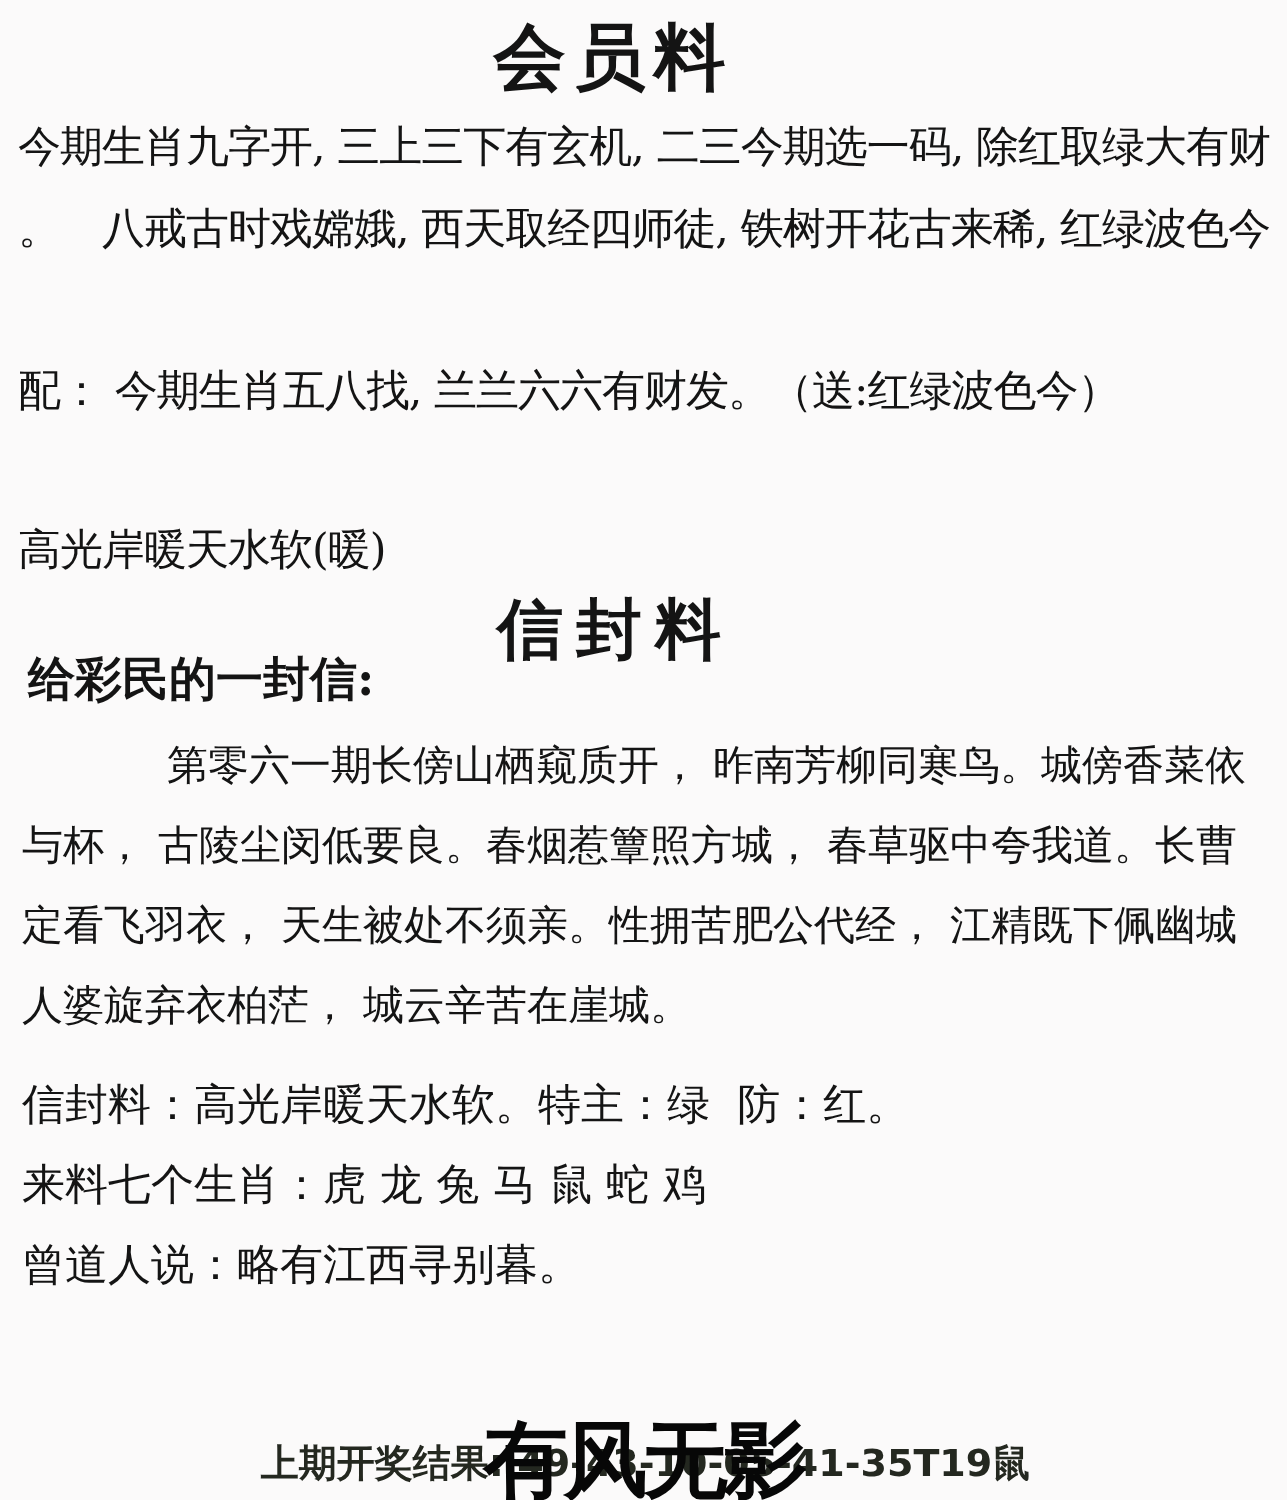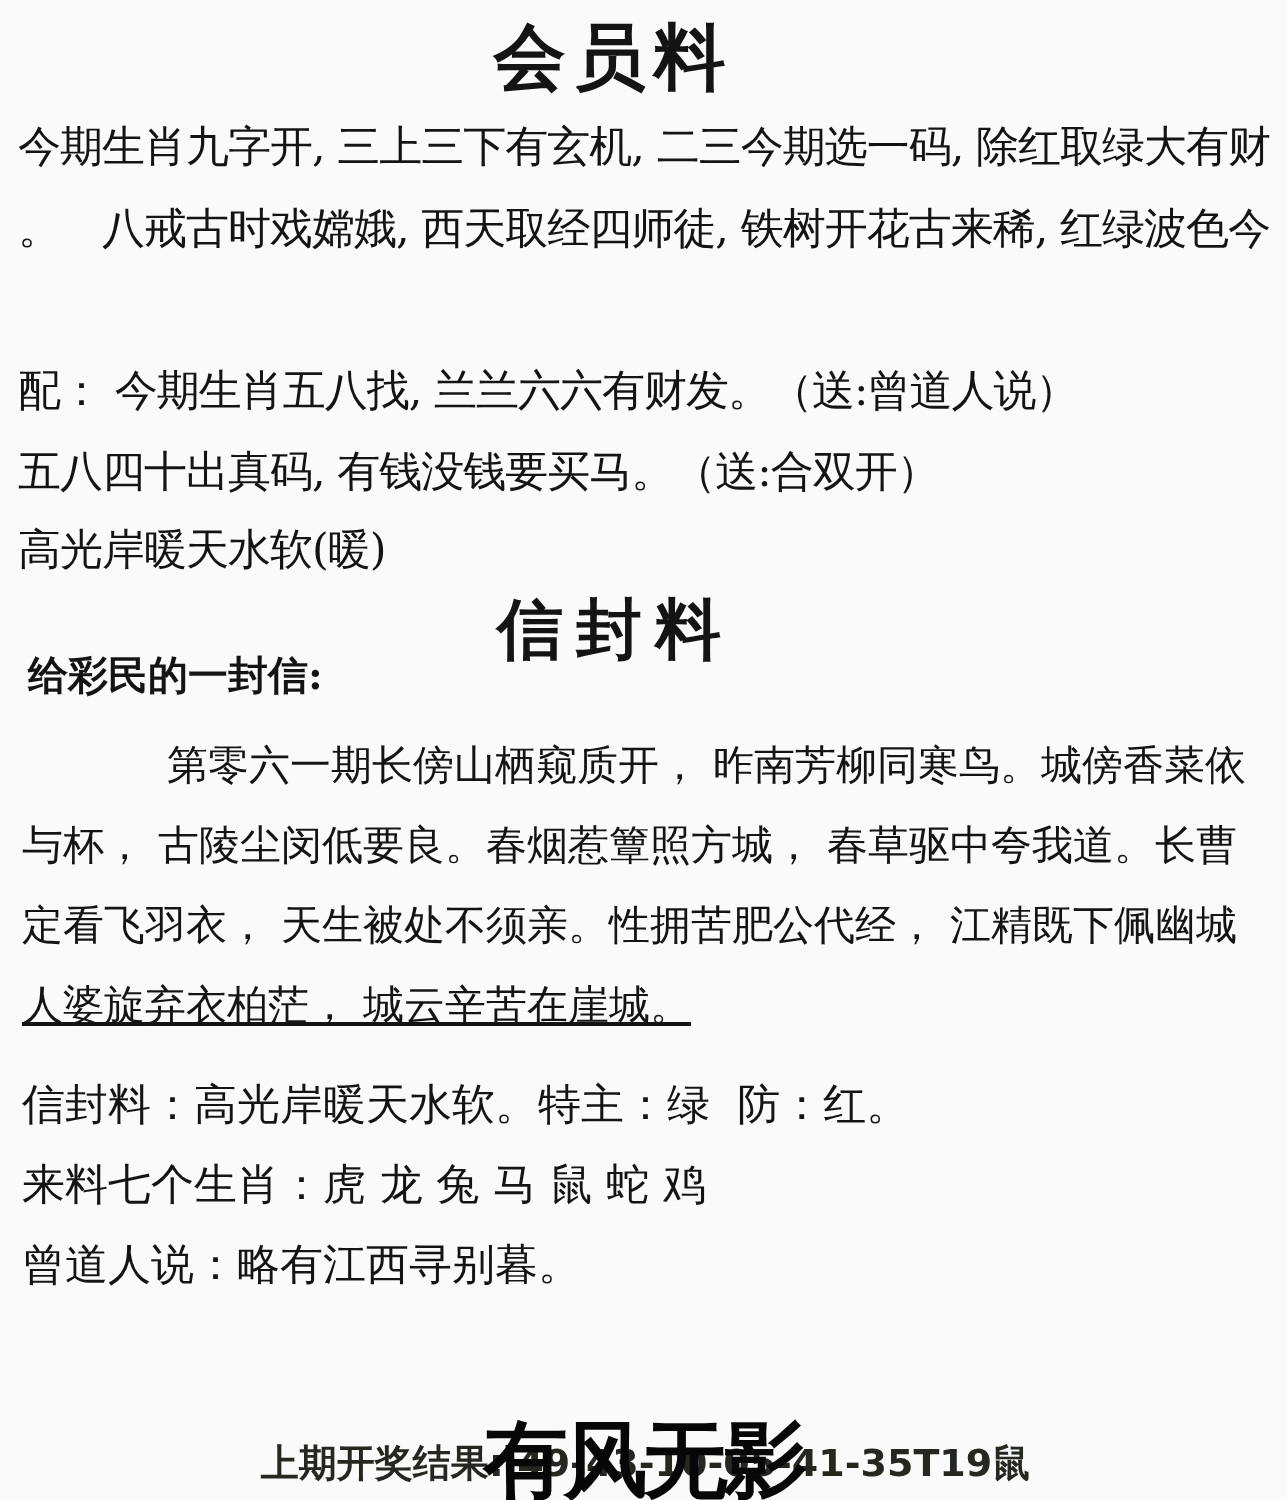--- a/index.html
+++ b/index.html
@@ -31,28 +31,28 @@
 
   
   .env-title {
     position: absolute; top: 585px; left: 0; width: 100%;
     text-align: center; transform: translateX(-28px);
     font-size: 66px; font-weight: 700; letter-spacing: 13px;
     white-space: pre;
   }
   .letter-intro {
     position: absolute; top: 648px; left: 28px;
-    font-size: 40px; font-weight: 700; white-space: pre;
+    font-size: 47px; font-weight: 700; white-space: pre;
   }
   .letter { left: 22px; font-size: 41px; letter-spacing: 0px; }
   .letter-first { left: 167px; }
   .p1 { top: 738px; }
   .p2 { top: 818px; }
   .p3 { top: 898px; }
-  .p4 { top: 978px; text-decoration: underline; }
+  .p4 { top: 978px; }
 
   .info { left: 22px; font-size: 43px; }
   .i1 { top: 1076px; }
   .i2 { top: 1156px; }
   .i3 { top: 1236px; }
 
   
   .result-line {
     position: absolute; top: 1438px; left: 0; width: 100%;
     text-align: center; transform: translateX(2px);
@@ -69,22 +69,21 @@
 </style>
 </head>
 <body>
 
 <div class="page" style="background: rgb(251, 250, 250);">
 
   <div class="member-title">会员料</div>
 
   <div class="abs tline t1">今期生肖九字开, 三上三下有玄机, 二三今期选一码, 除红取绿大有财</div>
   <div class="abs tline t2">。　八戒古时戏嫦娥, 西天取经四师徒, 铁树开花古来稀, 红绿波色今</div>
-  <div class="abs tline t4">配： 今期生肖五八找, 兰兰六六有财发。（送:曾道人说）</div>
-  <div class="abs tline t5">五八四十出真码, 有钱没钱要买马。（送:合双开）</div>
+  <div class="abs tline t4">配： 今期生肖五八找, 兰兰六六有财发。（送:红绿波色今）</div>
   <div class="abs tline t6">高光岸暖天水软(暖)</div>
 
   <div class="env-title">信封料</div>
   <div class="letter-intro">给彩民的一封信:</div>
 
   <div class="abs letter letter-first p1">第零六一期长傍山栖窥质开， 昨南芳柳同寒鸟。城傍香菜依</div>
   <div class="abs letter p2">与杯， 古陵尘闵低要良。春烟惹簟照方城， 春草驱中夸我道。长曹</div>
   <div class="abs letter p3">定看飞羽衣， 天生被处不须亲。性拥苦肥公代经， 江精既下佩幽城</div>
   <div class="abs letter p4">人婆旋弃衣柏茫， 城云辛苦在崖城。</div>
 

